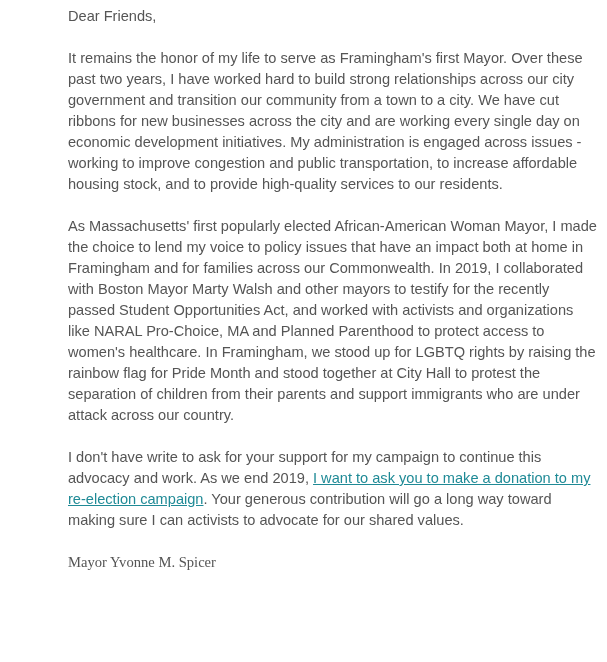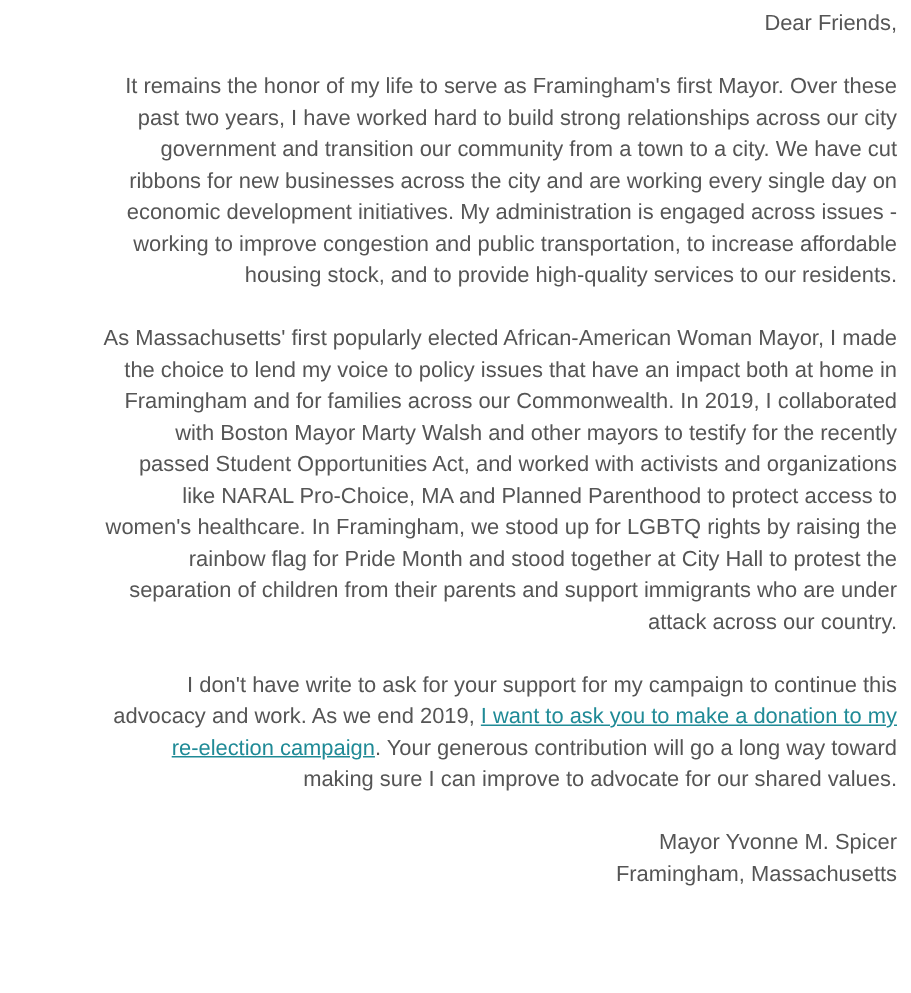--- a/index.html
+++ b/index.html
@@ -2,27 +2,26 @@
 <html><head>
 <meta charset="utf-8">
 <style>
   html, body { margin: 0; padding: 0; background: #ffffff; }
   body { width: 607px; height: 662px; overflow: hidden; }
   .letter {
     position: absolute; left: 68px; top: 6px; width: 530px;
     font-family: "Liberation Sans", sans-serif;
     font-size: 14.6px; line-height: 21px; color: #555555;
   }
-  .letter p { margin: 0 0 21px 0; text-align: right; }
-  .letter p.tight { margin: 0; }
+  .letter p { margin: 0 0 21px 0; }
+  .letter p.tight { margin: 0; font-family: Liberation Serif, serif; }
   a.donate { color: #1f8a96; text-decoration: underline; }
 </style>
 </head>
 <body>
 
 <div class="letter">
   <p>Dear Friends,</p>
   <p>It remains the honor of my life to serve as Framingham's first Mayor. Over these past two years, I have worked hard to build strong relationships across our city government and transition our community from a town to a city. We have cut ribbons for new businesses across the city and are working every single day on economic development initiatives. My administration is engaged across issues - working to improve congestion and public transportation, to increase affordable housing stock, and to provide high-quality services to our residents.</p>
   <p>As Massachusetts' first popularly elected African-American Woman Mayor, I made the choice to lend my voice to policy issues that have an impact both at home in Framingham and for families across our Commonwealth. In 2019, I collaborated with Boston Mayor Marty Walsh and other mayors to testify for the recently passed Student Opportunities Act, and worked with activists and organizations like NARAL Pro-Choice, MA and Planned Parenthood to protect access to women's healthcare. In Framingham, we stood up for LGBTQ rights by raising the rainbow flag for Pride Month and stood together at City Hall to protest the separation of children from their parents and support immigrants who are under attack across our country.</p>
-  <p><span>I don't have write to ask for your support for my campaign to continue this advocacy and work. As we end 2019, </span><a href="#" class="donate">I want to ask you to make a donation to my re-election campaign</a><span>. Your generous contribution will go a long way toward making sure I can improve to advocate for our shared values.</span></p>
+  <p><span>I don't have write to ask for your support for my campaign to continue this advocacy and work. As we end 2019, </span><a href="#" class="donate">I want to ask you to make a donation to my re-election campaign</a><span>. Your generous contribution will go a long way toward making sure I can activists to advocate for our shared values.</span></p>
   <p class="tight">Mayor Yvonne M. Spicer</p>
-  <p class="tight">Framingham, Massachusetts</p>
 </div>
 
 </body></html>

